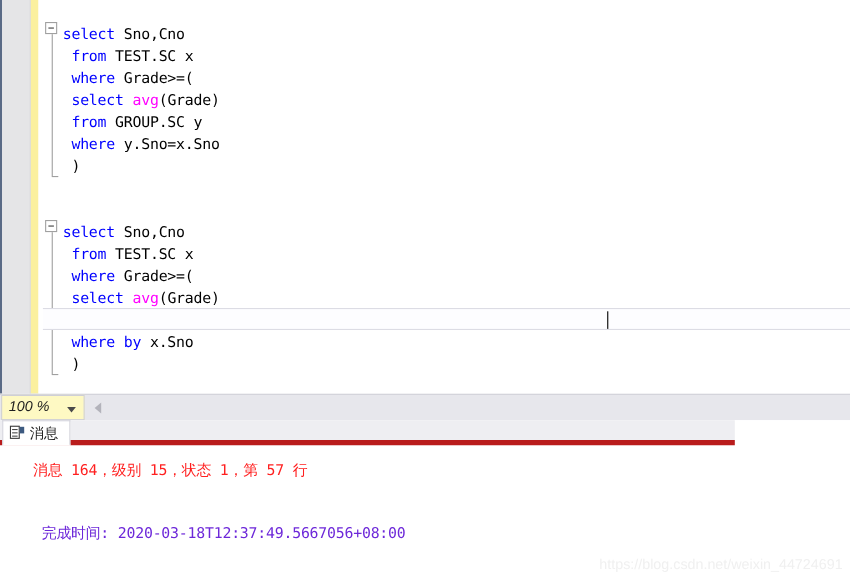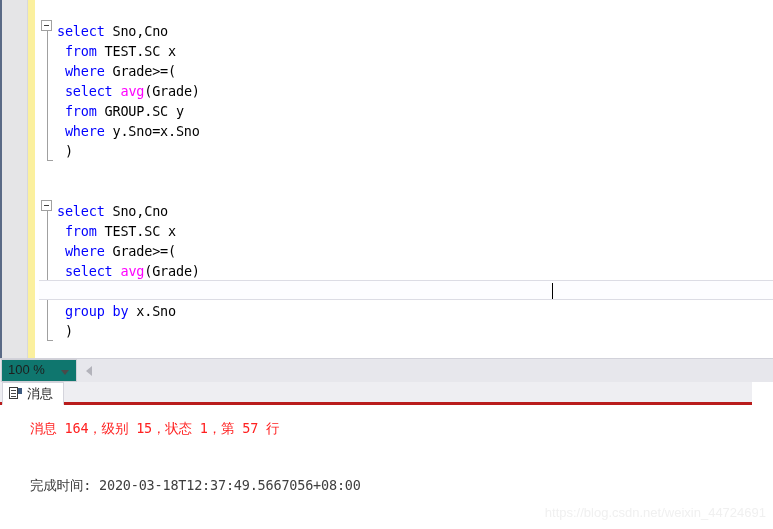--- a/index.html
+++ b/index.html
@@ -133,23 +133,24 @@
     left: 0; top: 358px;
     width: 773px; height: 24px;
     background: #e7e7ec;
     border-top: 1px solid #d2d2da;
     box-sizing: border-box;
   }
   .zoom-combo {
     position: absolute;
     left: 1px; top: 0px;
     width: 76px; height: 23px;
-    background: #0f766e;
+    background: #fef9c3;
     border: 1px solid #cfcfd6;
     box-sizing: border-box;
+    font-style: italic;
   }
   .zoom-value {
     position: absolute;
     left: 6px; top: 2px;
     font-size: 13px;
     color: #1e1e1e;
     font-family: "Liberation Sans", sans-serif;
   }
   .zoom-arrow {
     position: absolute;
@@ -172,23 +173,23 @@
   #results {
     position: absolute;
     left: 0; top: 382px;
     width: 773px;
     height: 147px;
     background: #ffffff;
   }
   .tabstrip {
     position: absolute;
     left: 0; top: 0;
-    width: 752px; height: 23px;
+    width: 668px; height: 23px;
     background: #eeeef2;
-    border-bottom: 3px solid #b91c1c;
+    border-bottom: 5px solid #b91c1c;
     box-sizing: border-box;
   }
   .tab {
     position: absolute;
     left: 2px; top: 0px;
     height: 23px;
     padding: 0 10px 0 6px;
     background: #ffffff;
     border: 1px solid #d4d4dc;
     border-bottom: 1px solid #ffffff;
@@ -238,21 +239,21 @@
   .msg-line {
     position: absolute;
     left: 30px;
     white-space: pre;
     font-family: "DejaVu Sans Mono", "Liberation Mono", monospace;
     font-size: 13.5px;
     line-height: 19px;
     letter-spacing: -0.2px;
   }
   .msg-line.err { color: #ff2020; }
-  .msg-line.ok  { color: #404040; }
+  .msg-line.ok  { color: #6d28d9; margin-left: 8px; }
 
   
   .watermark {
     position: absolute;
     right: 7px;
     bottom: 9px;
     font-size: 13px;
     color: #f0f0f0;
     font-family: "Liberation Sans", sans-serif;
     white-space: pre;
@@ -282,21 +283,21 @@
         <div class="line" style="top: 61px;"><span class="plain"> </span><span class="kw">where</span><span class="plain"> Grade&gt;=(</span></div>
         <div class="line" style="top: 81px;"><span class="plain"> </span><span class="kw">select</span><span class="plain"> </span><span class="fn">avg</span><span class="plain">(Grade)</span></div>
         <div class="line" style="top: 101px;"><span class="plain"> </span><span class="kw">from</span><span class="plain"> GROUP.SC y</span></div>
         <div class="line" style="top: 121px;"><span class="plain"> </span><span class="kw">where</span><span class="plain"> y.Sno=x.Sno</span></div>
         <div class="line" style="top: 141px;"><span class="plain"> )</span></div>
         <div class="line" style="top: 201px;"><span class="kw">select</span><span class="plain"> Sno,Cno</span></div>
         <div class="line" style="top: 221px;"><span class="plain"> </span><span class="kw">from</span><span class="plain"> TEST.SC x</span></div>
         <div class="line" style="top: 241px;"><span class="plain"> </span><span class="kw">where</span><span class="plain"> Grade&gt;=(</span></div>
         <div class="line" style="top: 261px;"><span class="plain"> </span><span class="kw">select</span><span class="plain"> </span><span class="fn">avg</span><span class="plain">(Grade)</span></div>
         <div class="line" style="top: 281px;"><span class="plain"> </span><span class="kw">from</span><span class="plain"> TEST.SC </span><span class="gray">left outer join</span><span class="plain"> TEST.Course </span><span class="kw">on</span><span class="plain"> (Course.Cno=SC.Cno)</span></div>
-        <div class="line" style="top: 301px;"><span class="plain"> </span><span class="kw">group by</span><span class="plain"> x.Sno</span></div>
+        <div class="line" style="top: 301px;"><span class="plain"> </span><span class="kw">where by</span><span class="plain"> x.Sno</span></div>
         <div class="line" style="top: 321px;"><span class="plain"> )</span></div>
       </div>
   </div>
 <div class="current-line" style="top: 280px;"></div>
     <div class="caret" style="left: 552px; top: 283px;"></div>
   </div>
 
 <div id="zoombar">
   <div class="zoom-combo">
     <span class="zoom-value">100 %</span>

